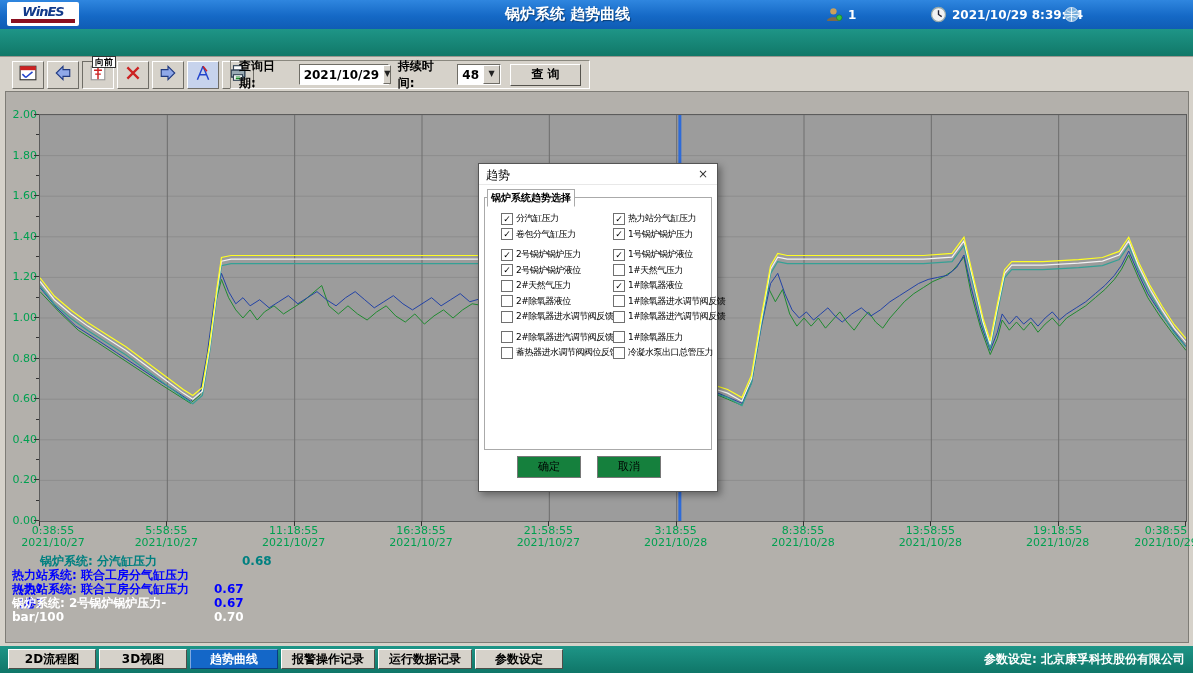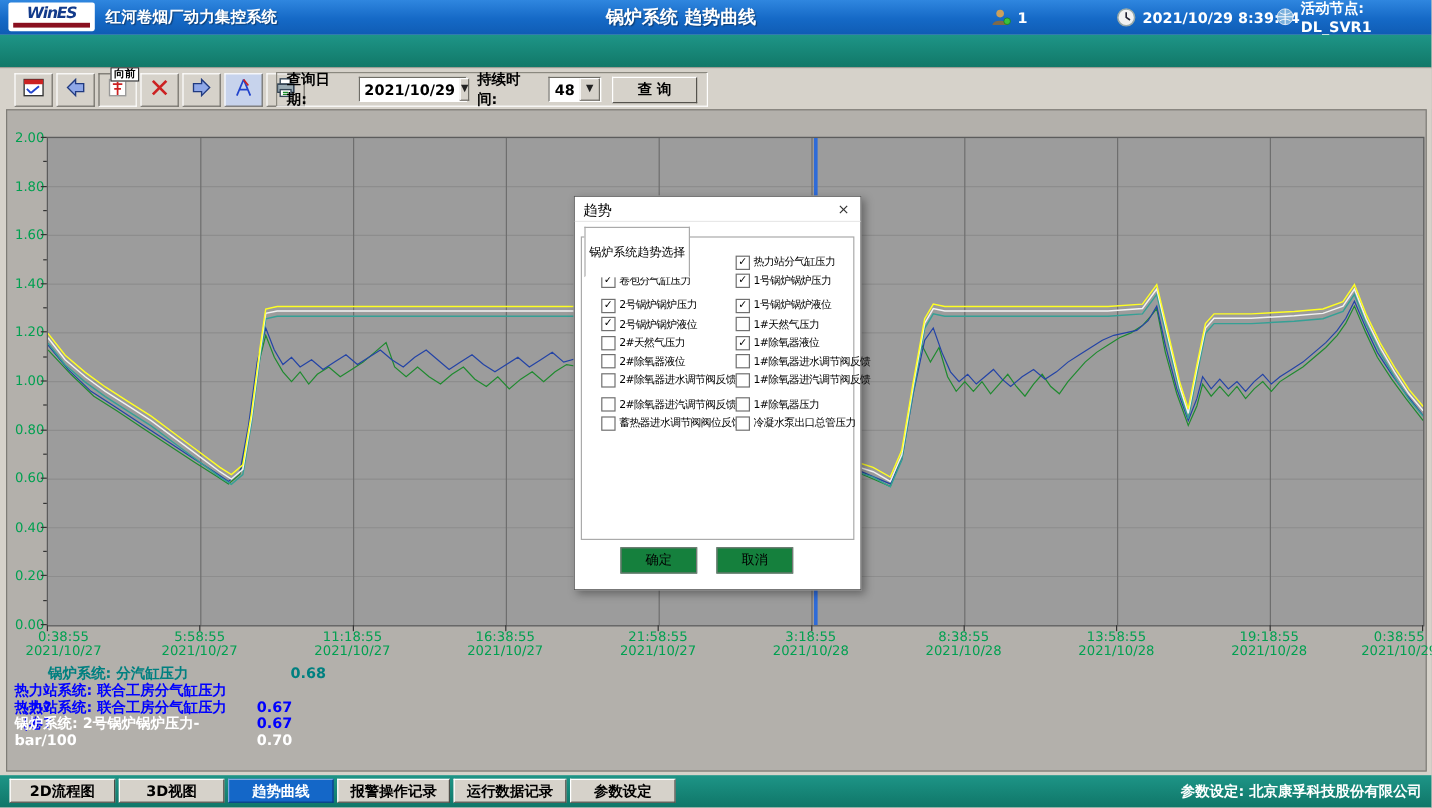--- a/index.html
+++ b/index.html
@@ -59,21 +59,21 @@
   .lname{display:inline-block;width:202px;}
 
   
   #dialog{position:absolute;left:478px;top:163px;width:238px;height:327px;background:#fff;
     border:1px solid #555;box-shadow:3px 3px 7px rgba(0,0,0,.35);z-index:20;}
   #dlg-titlebar{position:relative;height:20px;border-bottom:1px solid #e8e8e8;cursor:default;}
   #dlg-title{position:absolute;left:7px;top:3px;font-size:12px;color:#000;}
   #dlg-close{position:absolute;right:6px;top:2px;width:16px;height:16px;text-align:center;line-height:16px;
     font-size:12px;color:#333;cursor:pointer;}
   #dlg-tab{position:absolute;left:8px;top:25px;border:1px solid #aaa;border-bottom:1px solid #fff;background:#fff;
-    padding:13px 3px;font-size:10px;z-index:2;}
+    padding:1px 3px;font-size:10px;z-index:2;font-weight:bold;}
   #dlg-box{position:absolute;left:5px;top:33px;width:226px;height:251px;border:1px solid #aaa;}
   .dcol{position:absolute;top:13px;}
   #dcol-0{left:16px;}
   #dcol-1{left:128px;}
   .cbrow{height:15.5px;display:flex;align-items:center;gap:3px;cursor:pointer;}
   .cbrow.gap{margin-top:5px;}
   .cbbox{width:10px;height:10px;background:#fff;border:1px solid #707070;font-size:9px;line-height:10px;
     text-align:center;color:#000;flex:none;}
   .cbtxt{font-size:9px;letter-spacing:-0.5px;white-space:nowrap;color:#000;}
   .dlg-btn{position:absolute;width:62px;height:20px;background:#15803d;border:1px solid #777;
@@ -93,21 +93,20 @@
 </head>
 <body>
 
 <div id="screen">
 
   <div id="header">
     <div id="logo">
       <span class="lg">WinES</span>
       <span class="tagline"></span>
     </div>
-    <span id="app-title">红河卷烟厂动力集控系统</span>
     <span id="page-title">锅炉系统  趋势曲线</span>
     <div class="hgroup" style="left:826px;">
       <span class="hicon">
         <svg viewBox="0 0 16 16">
             <circle cx="7" cy="5" r="3" fill="#caa05c"></circle>
             <path d="M1 14c0-4.5 12-4.5 12 0z" fill="#7d6a4a"></path>
             <circle cx="12.5" cy="11" r="2.6" fill="#39c23d" stroke="#1a7a1e" stroke-width="0.6"></circle>
           </svg>
       </span>
       <span>1</span>
@@ -121,21 +120,20 @@
       </span>
       <span>2021/10/29 8:39:24</span>
     </div>
     <div class="hgroup" style="left:1063px;">
       <span class="hicon">
         <svg viewBox="0 0 16 16">
             <circle cx="8" cy="8" r="6.6" fill="#7ab0dd" stroke="#dbe6f2" stroke-width="0.8"></circle>
             <path d="M1.4 8h13.2M8 1.4v13.2M3.5 4.5c3 2 6 2 9 0M3.5 11.5c3-2 6-2 9 0" stroke="#fff" fill="none" stroke-width="0.8"></path>
           </svg>
       </span>
-      <span>活动节点: DL_SVR1</span>
     </div>
   </div>
 
   <div id="tealband"></div>
 
   <div id="toolbar">
     <div id="tool-icons">
       <div class="tbtn">
         <span><svg width="20" height="18" viewBox="0 0 16 16">
               <rect x="1" y="2" width="14" height="12" fill="#fff" stroke="#333" stroke-width="1"></rect>

